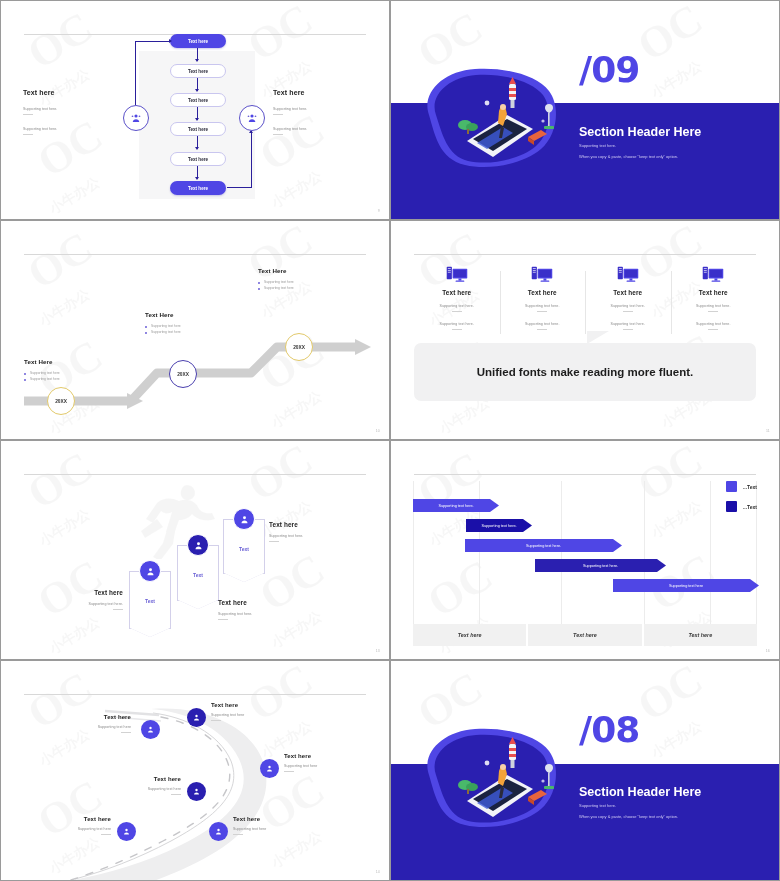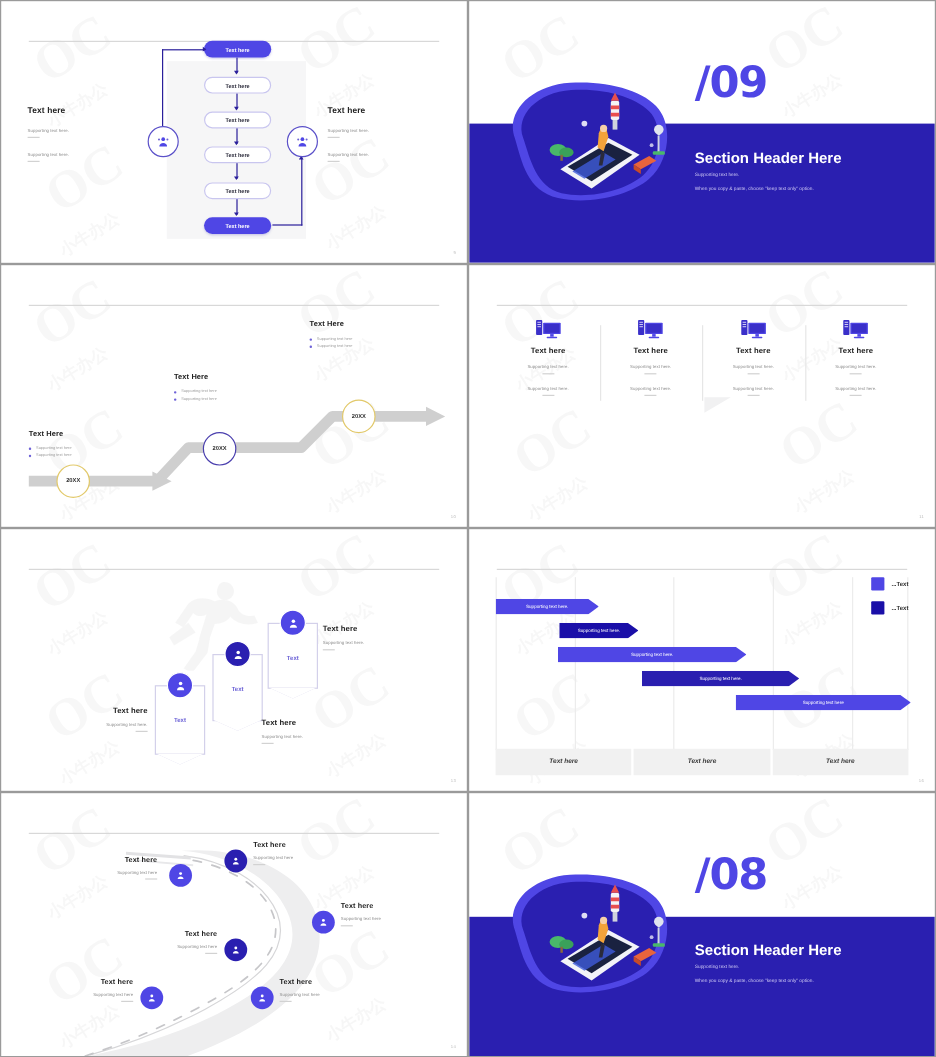--- a/index.html
+++ b/index.html
@@ -477,20 +477,23 @@
           <div class="dash"></div>
         </div>
         <div class="blk">
           <div class="sub">Supporting text here.</div>
           <div class="dash"></div>
         </div>
       </div>
     </div>
 
     <div class="s4-tail"></div>
+    <div class="s4-callout">
+      <span>Unified fonts make reading more fluent.</span>
+    </div>
     <div class="pgnum">11</div>
   </div>
 
   <div class="slide">
     <div class="wm">
       <span class="w1">OC</span>
         <span class="w2">小牛办公</span>
       <span class="w3">OC</span>
         <span class="w4">小牛办公</span>
       <span class="w5">OC</span>

